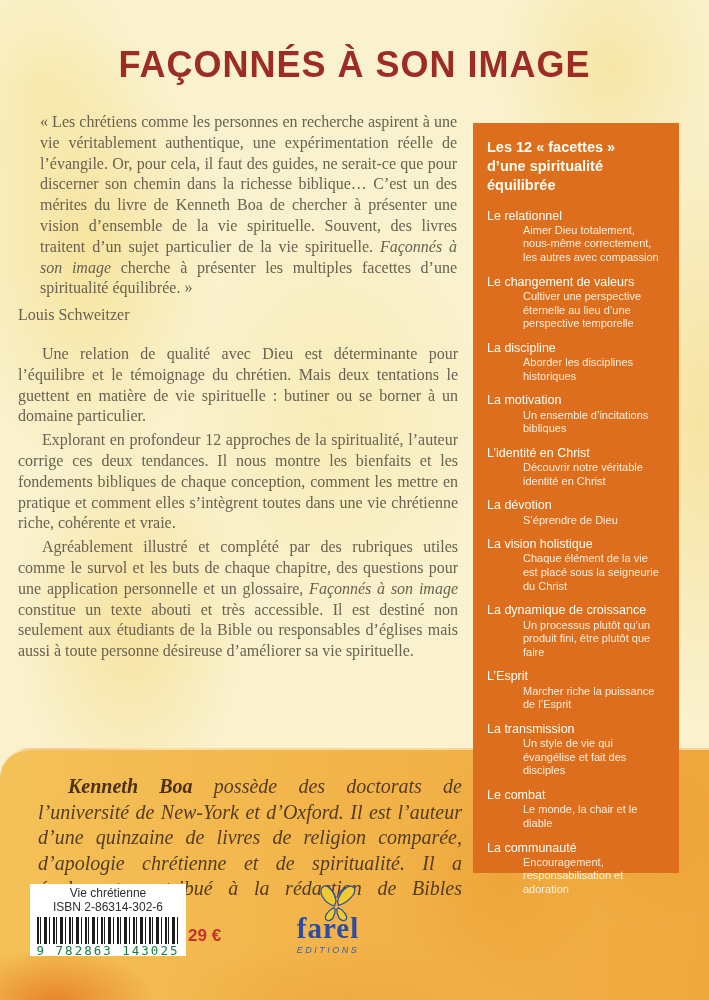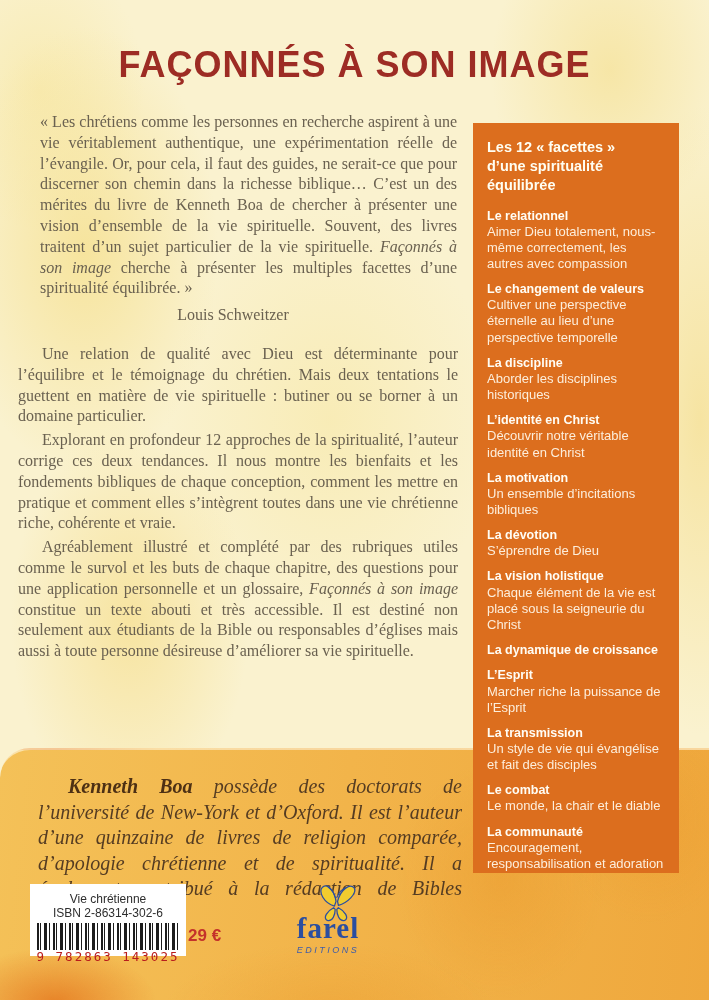--- a/index.html
+++ b/index.html
@@ -21,42 +21,42 @@
       radial-gradient(130px 150px at 650px 70px, rgba(232,148,38,.30), transparent 70%),
       radial-gradient(130px 70px at 55px 252px, rgba(229,122,33,.85), transparent 78%),
       radial-gradient(220px 90px at 330px 260px, rgba(233,150,40,.35), transparent 75%),
       linear-gradient(96deg,#f4c158 0%,#f2b44a 48%,#efa83d 100%);}
   .title{position:absolute;z-index:1;left:0;right:0;top:44px;margin:0;text-align:center;
     font-family:"Liberation Sans",sans-serif;font-weight:bold;font-size:36px;
     letter-spacing:1px;color:#9d2c24;}
   .left-col{position:absolute;z-index:1;left:18px;top:112px;width:440px;
     color:#6a6150;font-size:16px;line-height:1.3;text-align:justify;}
   .quote{margin:0 1px 0 22px;}
-  .attribution{margin:6px 10px 18px 0;text-align:center;}
+  .attribution{margin:6px 10px 18px 0;text-align:left;}
   .para{margin:0 0 3px;text-indent:1.5em;}
   .bio{position:absolute;z-index:1;left:30px;top:766px;width:424px;margin:8px;
     color:#553c22;font-size:20px;line-height:1.28;text-align:justify;text-indent:1.5em;font-style:italic;}
   .bio b{color:#4d3014;}
   .sidebar{position:absolute;z-index:1;left:473px;top:123px;width:206px;height:750px;
     box-sizing:border-box;background:#dc6e1e;padding:15px 14px 10px;
     font-family:"Liberation Sans",sans-serif;color:#fff;}
   .sidebar h2{margin:0 0 13px;font-size:14.5px;line-height:1.3;font-weight:bold;color:#fffef2;}
   .facet{margin:0 0 9px;}
-  .facet .fh{font-size:12.5px;font-weight:bold;line-height:1.3;color:#fffdf5;}
-  .facet .fd{font-size:13px;line-height:1.24;color:rgba(255,248,235,.92);}
+  .facet .fh{font-size:12.5px;font-weight:normal;line-height:1.3;color:#fffdf5;}
+  .facet .fd{font-size:11px;line-height:1.24;color:rgba(255,248,235,.92);margin-left:36px;}
   .barcode-box{position:absolute;z-index:1;left:30px;top:884px;width:156px;height:72px;
-    background:#fff;box-sizing:border-box;padding-top:9px;text-align:center;
+    background:#fff;box-sizing:border-box;padding-top:3px;text-align:center;
     font-family:"Liberation Sans",sans-serif;color:#2e2e2e;}
   .barcode-box .cat{font-size:12px;line-height:1.15;}
   .barcode-box .isbn{font-size:12px;line-height:1.15;}
   .bars{height:27px;margin:2px 7px 0;background:repeating-linear-gradient(90deg,
     #1c1c1c 0 2px,#fff 2px 3px,#1c1c1c 3px 4px,#fff 4px 7px,#1c1c1c 7px 10px,
     #fff 10px 12px,#1c1c1c 12px 13px,#fff 13px 16px);}
   .ean{font-family:"DejaVu Sans Mono",monospace;font-size:12.5px;letter-spacing:2px;
-    line-height:1;margin-top:1px;color:#b91c1c;}
+    line-height:1;margin-top:1px;color:#15803d;}
   .price{position:absolute;z-index:1;left:188px;top:926px;
     font-family:"Liberation Sans",sans-serif;font-weight:bold;font-size:17px;color:#c4322b;}
   .publisher{position:absolute;z-index:1;left:278px;top:880px;width:100px;text-align:center;
     color:#2b4ea0;}
   .publisher svg{display:block;margin:0 auto -12px 34px;}
   .farel{font-family:"Liberation Serif",serif;font-weight:bold;font-size:29px;
     line-height:1;letter-spacing:1px;}
   .editions{font-family:"Liberation Sans",sans-serif;font-style:italic;font-size:9px;
     letter-spacing:2.5px;margin-top:2px;color:#3c5cab;}
 </style>
@@ -91,41 +91,42 @@
     <div class="fh">Le changement de valeurs</div>
     <div class="fd">Cultiver une perspective éternelle au lieu d’une perspective temporelle</div>
   </div>
 
   <div class="facet">
     <div class="fh">La discipline</div>
     <div class="fd">Aborder les disciplines historiques</div>
   </div>
 
   <div class="facet">
-    <div class="fh">L’identité en Christ</div>
-    <div class="fd">Découvrir notre véritable identité en Christ</div>
+    <div class="fh">La motivation</div>
+    <div class="fd">Un ensemble d’incitations bibliques</div>
   </div>
 
   <div class="facet">
-    <div class="fh">La motivation</div>
-    <div class="fd">Un ensemble d’incitations bibliques</div>
+    <div class="fh">L’identité en Christ</div>
+    <div class="fd">Découvrir notre véritable identité en Christ</div>
   </div>
 
   <div class="facet">
     <div class="fh">La dévotion</div>
     <div class="fd">S’éprendre de Dieu</div>
   </div>
 
   <div class="facet">
     <div class="fh">La vision holistique</div>
     <div class="fd">Chaque élément de la vie est placé sous la seigneurie du Christ</div>
   </div>
 
   <div class="facet">
     <div class="fh">La dynamique de croissance</div>
+    <div class="fd">Un processus plutôt qu’un produit fini, être plutôt que faire</div>
   </div>
 
   <div class="facet">
     <div class="fh">L’Esprit</div>
     <div class="fd">Marcher riche la puissance de l’Esprit</div>
   </div>
 
   <div class="facet">
     <div class="fh">La transmission</div>
     <div class="fd">Un style de vie qui évangélise et fait des disciples</div>

